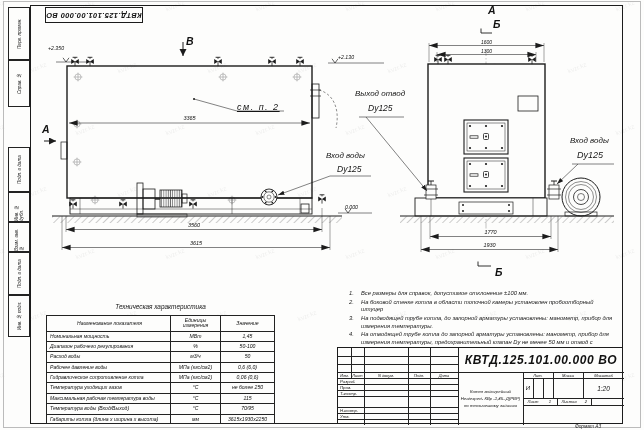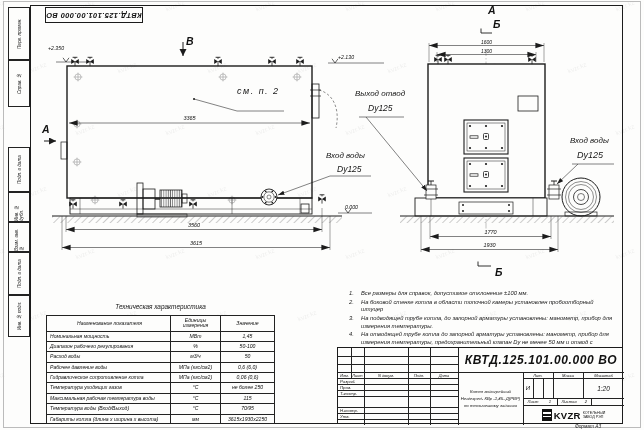--- a/index.html
+++ b/index.html
@@ -343,21 +343,21 @@
   <div class="elev" style="left:48px;top:45px;">+2.350</div>
   <div class="elev" style="left:338px;top:54px;">+2.130</div>
   <div class="elev" style="left:345px;top:204px;">0.000</div>
 
   <div class="viewletter" style="left:42px;top:123px;">А</div>
   <div class="viewletter" style="left:186px;top:35px;">В</div>
   <div class="viewletter" style="left:488px;top:4px;">А</div>
   <div class="viewletter" style="left:493px;top:18px;">Б</div>
   <div class="viewletter" style="left:495px;top:266px;">Б</div>
 
-  <div class="lbl" style="left:237px;top:86px;font-size:9px;letter-spacing:1.5px;">см. п. 2</div>
+  <div class="lbl" style="left:237px;top:102px;font-size:9px;letter-spacing:1.5px;text-decoration:underline;">см. п. 2</div>
 
   <div class="dim" style="left:67px;top:115px;width:245px;">3365</div>
   <div class="dim" style="left:66px;top:222px;width:256px;">3560</div>
   <div class="dim" style="left:62px;top:240px;width:268px;">3615</div>
   <div class="dim" style="left:429px;top:38.5px;width:115px;font-size:5px;">1600</div>
   <div class="dim" style="left:437px;top:48px;width:99px;font-size:5px;">1300</div>
   <div class="dim" style="left:430px;top:229px;width:121px;">1770</div>
   <div class="dim" style="left:421px;top:242px;width:137px;">1930</div>
 
   <div class="lbl" style="left:355px;top:89px;">Выход отвод</div>
@@ -481,24 +481,16 @@
     <div class="tcell" style="left:215px;top:24px;width:30px;height:6px;">Масса</div>
     <div class="tcell" style="left:245px;top:24px;width:41px;height:6px;">Масштаб</div>
     <div class="tcell" style="left:185px;top:30px;width:10px;height:20px;font-size:6px;">И</div>
     <div class="tcell" style="left:245px;top:30px;width:41px;height:20px;font-size:6.5px;">1:20</div>
 
     <div class="tcell" style="left:185px;top:50px;width:20px;height:7px;font-size:4.2px;">Лист</div>
     <div class="tcell" style="left:205px;top:50px;width:14px;height:7px;font-size:4.2px;">1</div>
     <div class="tcell" style="left:219px;top:50px;width:24px;height:7px;font-size:4.2px;">Листов</div>
     <div class="tcell" style="left:243px;top:50px;width:10px;height:7px;font-size:4.2px;">2</div>
 
-    <div class="orgcell">
-      <span class="logomark"></span>
-      <span class="logotext">KVZR</span>
-      <span class="orgname">
-        <span>КОТЕЛЬНЫЙ</span>
-        <span>ЗАВОД РЭП</span>
-      </span>
-    </div>
   </div>
 
   <div class="fmt">Формат  А3</div>
 </div>
 
 </body></html>

